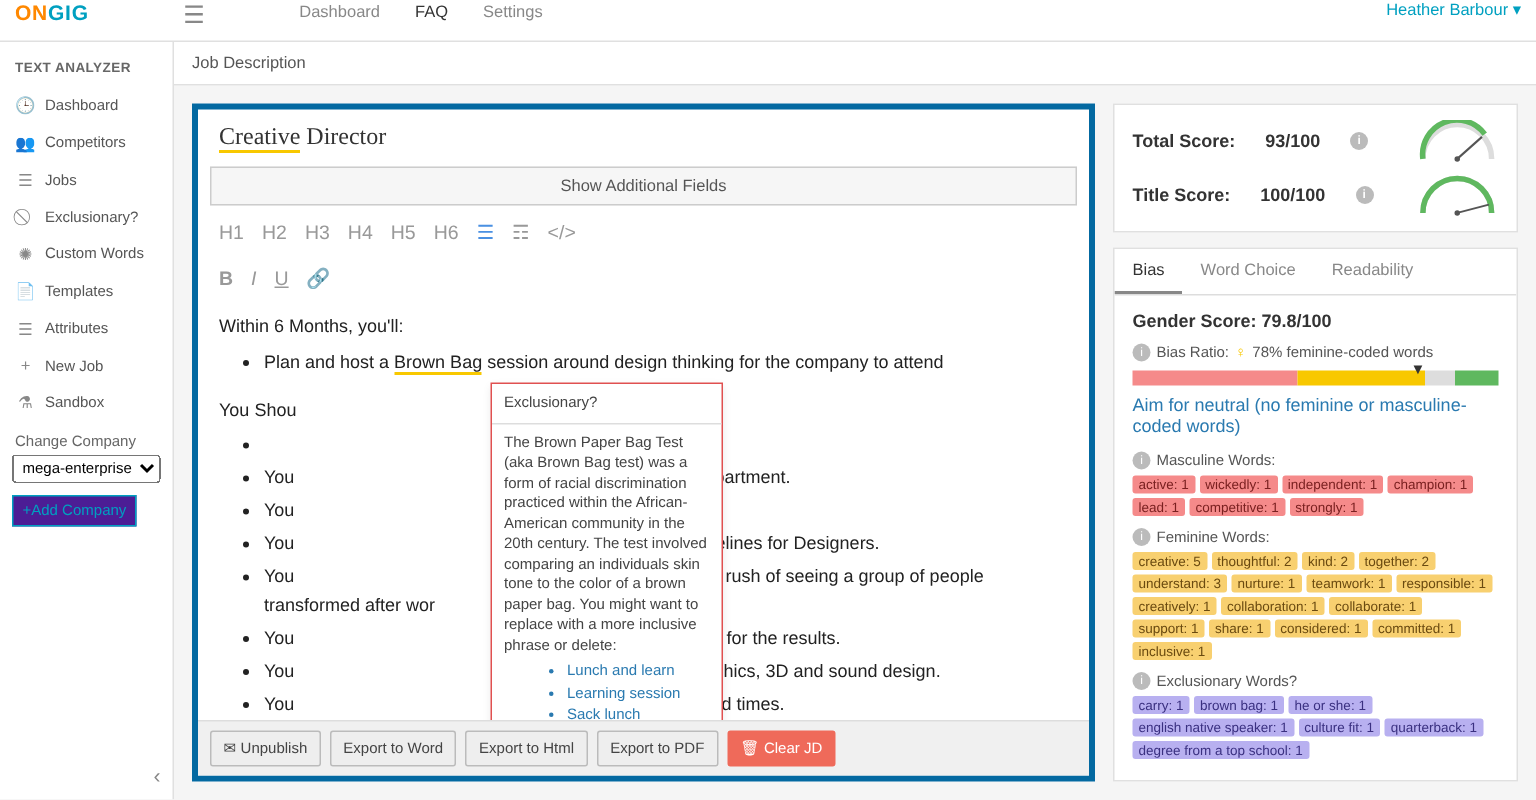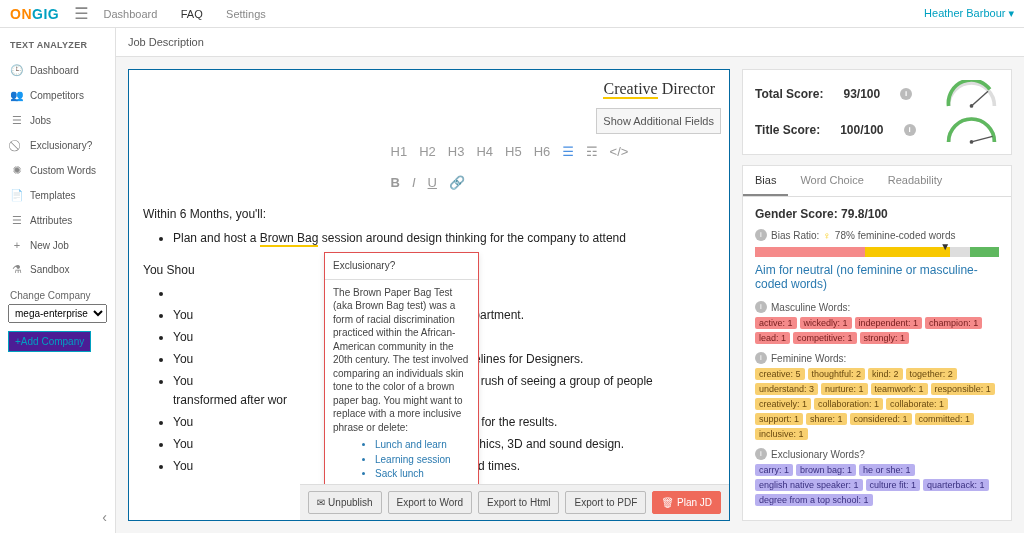--- a/index.html
+++ b/index.html
@@ -1,36 +1,36 @@
 <!DOCTYPE html>
 <html><head>
 <meta charset="utf-8">
 <style>
 * { box-sizing: border-box; margin: 0; padding: 0; }
 body { font-family: -apple-system, "Helvetica Neue", Arial, sans-serif; font-size: 12px; color: #333; background: #f5f5f5; overflow: hidden; }
-.topbar { height: 28px; background: #fff; border-bottom: 1px solid #e0e0e0; display: flex; align-items: center; padding: 0 10px; }
+.topbar { height: 28px; background: #fff; border-bottom: 1px solid #e0e0e0; display: flex; align-items: flex-start; padding: 0 10px; gap: 48px; }
 .logo { font-weight: 700; font-size: 14px; letter-spacing: 0.5px; color: #00a0c0; margin-right: 15px; }
 .logo .o { color: #ff8800; }
 .ham { font-size: 16px; color: #888; margin-right: 15px; cursor: pointer; }
 .topnav a { color: #888; text-decoration: none; margin-right: 20px; font-size: 11px; cursor: pointer; }
 .topnav a.active { color: #333; }
 .user { margin-left: auto; color: #00a0c0; font-size: 11px; cursor: pointer; }
 .app { display: flex; height: calc(533px - 28px); }
 .sidebar { width: 116px; background: #fff; border-right: 1px solid #e0e0e0; padding: 8px 0; position: relative; font-size: 10px; }
 .sidebar h4 { font-size: 9px; font-weight: 700; color: #666; padding: 4px 10px 8px; letter-spacing: 0.3px; }
 .sidebar .item { display: flex; align-items: center; padding: 6px 10px; color: #555; cursor: pointer; }
 .sidebar .item .ic { width: 14px; color: #888; margin-right: 6px; font-size: 11px; text-align: center; }
 .sidebar .sec { font-size: 10px; color: #666; padding: 8px 10px 3px; }
 .sidebar select { width: calc(100% - 16px); margin: 0 8px; font-size: 10px; padding: 2px; }
 .addco { margin: 8px; padding: 4px 6px; border: 1px solid #00a0c0; background: #4c1d95; color: #00a0c0; font-size: 10px; cursor: pointer; }
 .collapse { position: absolute; bottom: 8px; right: 8px; color: #888; font-size: 14px; cursor: pointer; }
 .main { flex: 1; display: flex; flex-direction: column; overflow: hidden; }
 .crumb { padding: 8px 12px; font-size: 11px; color: #555; border-bottom: 1px solid #e0e0e0; background: #fff; }
 .workspace { flex: 1; display: flex; padding: 12px; gap: 12px; overflow: hidden; }
-.editor-col { flex: 1; display: flex; flex-direction: column; background: #fff; border: 1px solid #0369a1; align-items: flex-end; }
+.editor-col { flex: 1; display: flex; flex-direction: column; background: #fff; border: 4px solid #0369a1; }
 .titlebox { padding: 10px 14px 6px; }
 .jd-title { font-family: Georgia, serif; font-size: 16px; display: inline; }
 .jd-title .hl { border-bottom: 2px solid #f8c800; }
 .showfields { margin: 4px 8px; text-align: center; padding: 6px; border: 1px solid #ccc; background: #f6f6f6; font-size: 11px; color: #555; cursor: pointer; }
 .toolbar { padding: 6px 14px; border-bottom: 1px solid transparent; color: #999; font-size: 13px; display: flex; gap: 12px; align-items: center; }
 .toolbar span { cursor: pointer; }
 .toolbar .row2 { width: 100%; display: flex; gap: 12px; margin-top: 4px; }
 .toolbar .blue { color: #4a90e2; }
 .editor { flex: 1; padding: 8px 14px 4px; font-size: 12px; color: #222; line-height: 1.65; overflow: hidden; position: relative; }
 .editor ul { padding-left: 30px; margin: 4px 0 12px; }
@@ -180,21 +180,21 @@
                 <li>Learning</li>
               </ul>
             </div>
           </div>
         </div>
         <div class="footer">
           <button><span class="ic">✉</span><span>Unpublish</span></button>
           <button>Export to Word</button>
           <button>Export to Html</button>
           <button>Export to PDF</button>
-          <button class="danger"><span class="ic">🗑</span><span>Plan JD</span></button>
+          <button class="danger"><span class="ic">🗑</span><span>Clear JD</span></button>
         </div>
       </div>
 
       <div class="score-col">
         <div class="score-card">
           <div class="score-row">
             <div class="score-label">
                 <span>Total Score:</span> 
                 <span>93/100</span> 
                 <span class="info-ic">i</span>

